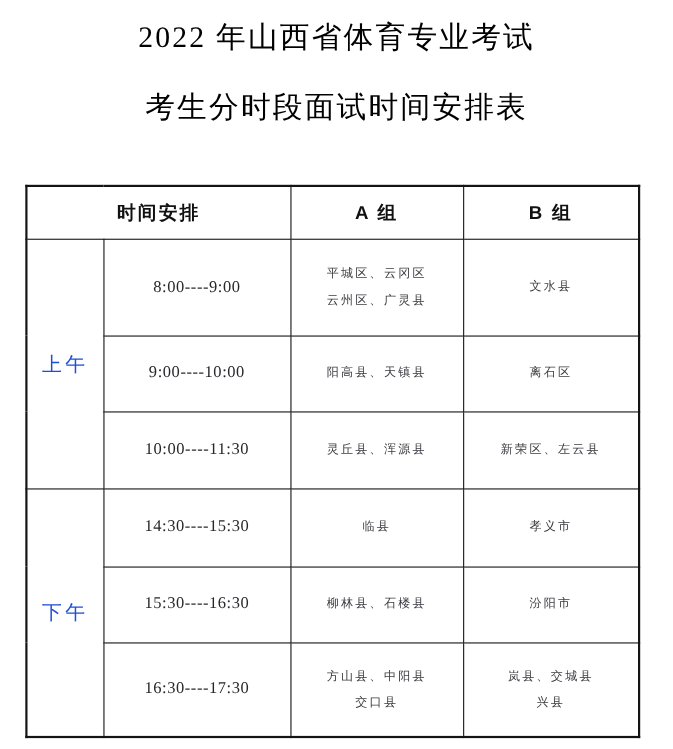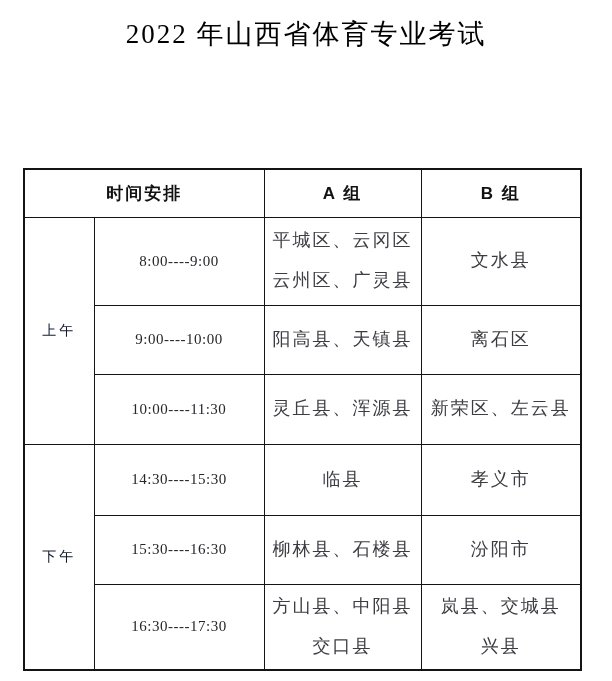--- a/index.html
+++ b/index.html
@@ -68,44 +68,45 @@
     font-family: "Liberation Sans", "DejaVu Sans", sans-serif;
     font-weight: bold;
     font-size: 17px;
     color: #111111;
     letter-spacing: 2px;
   }
   th.hdr-time {
     padding-left: 68px; 
   }
   td.period {
-    font-size: 14px;
-    color: #0f172a;
+    font-size: 18px;
+    color: #1d4ed8;
     letter-spacing: 3px;
   }
   td.time {
     font-size: 15px;
     color: #26262b;
     letter-spacing: 0.5px;
     white-space: nowrap;
   }
   td.region {
-    font-size: 18px;
+    font-size: 11px;
     color: #3c3c42;
     letter-spacing: 2px;
     line-height: 2.2;
     white-space: pre-line;
   }
 </style>
 </head>
 <body>
 
 <div class="page">
 
   <div class="title title-1">2022 年山西省体育专业考试</div>
+  <div class="title title-2">考生分时段面试时间安排表</div>
 
   <table class="schedule">
     <colgroup>
       <col style="width:70px">
       <col style="width:170px">
       <col style="width:157px">
       <col style="width:160px">
     </colgroup>
     <tbody>
       <tr class="header-row">

